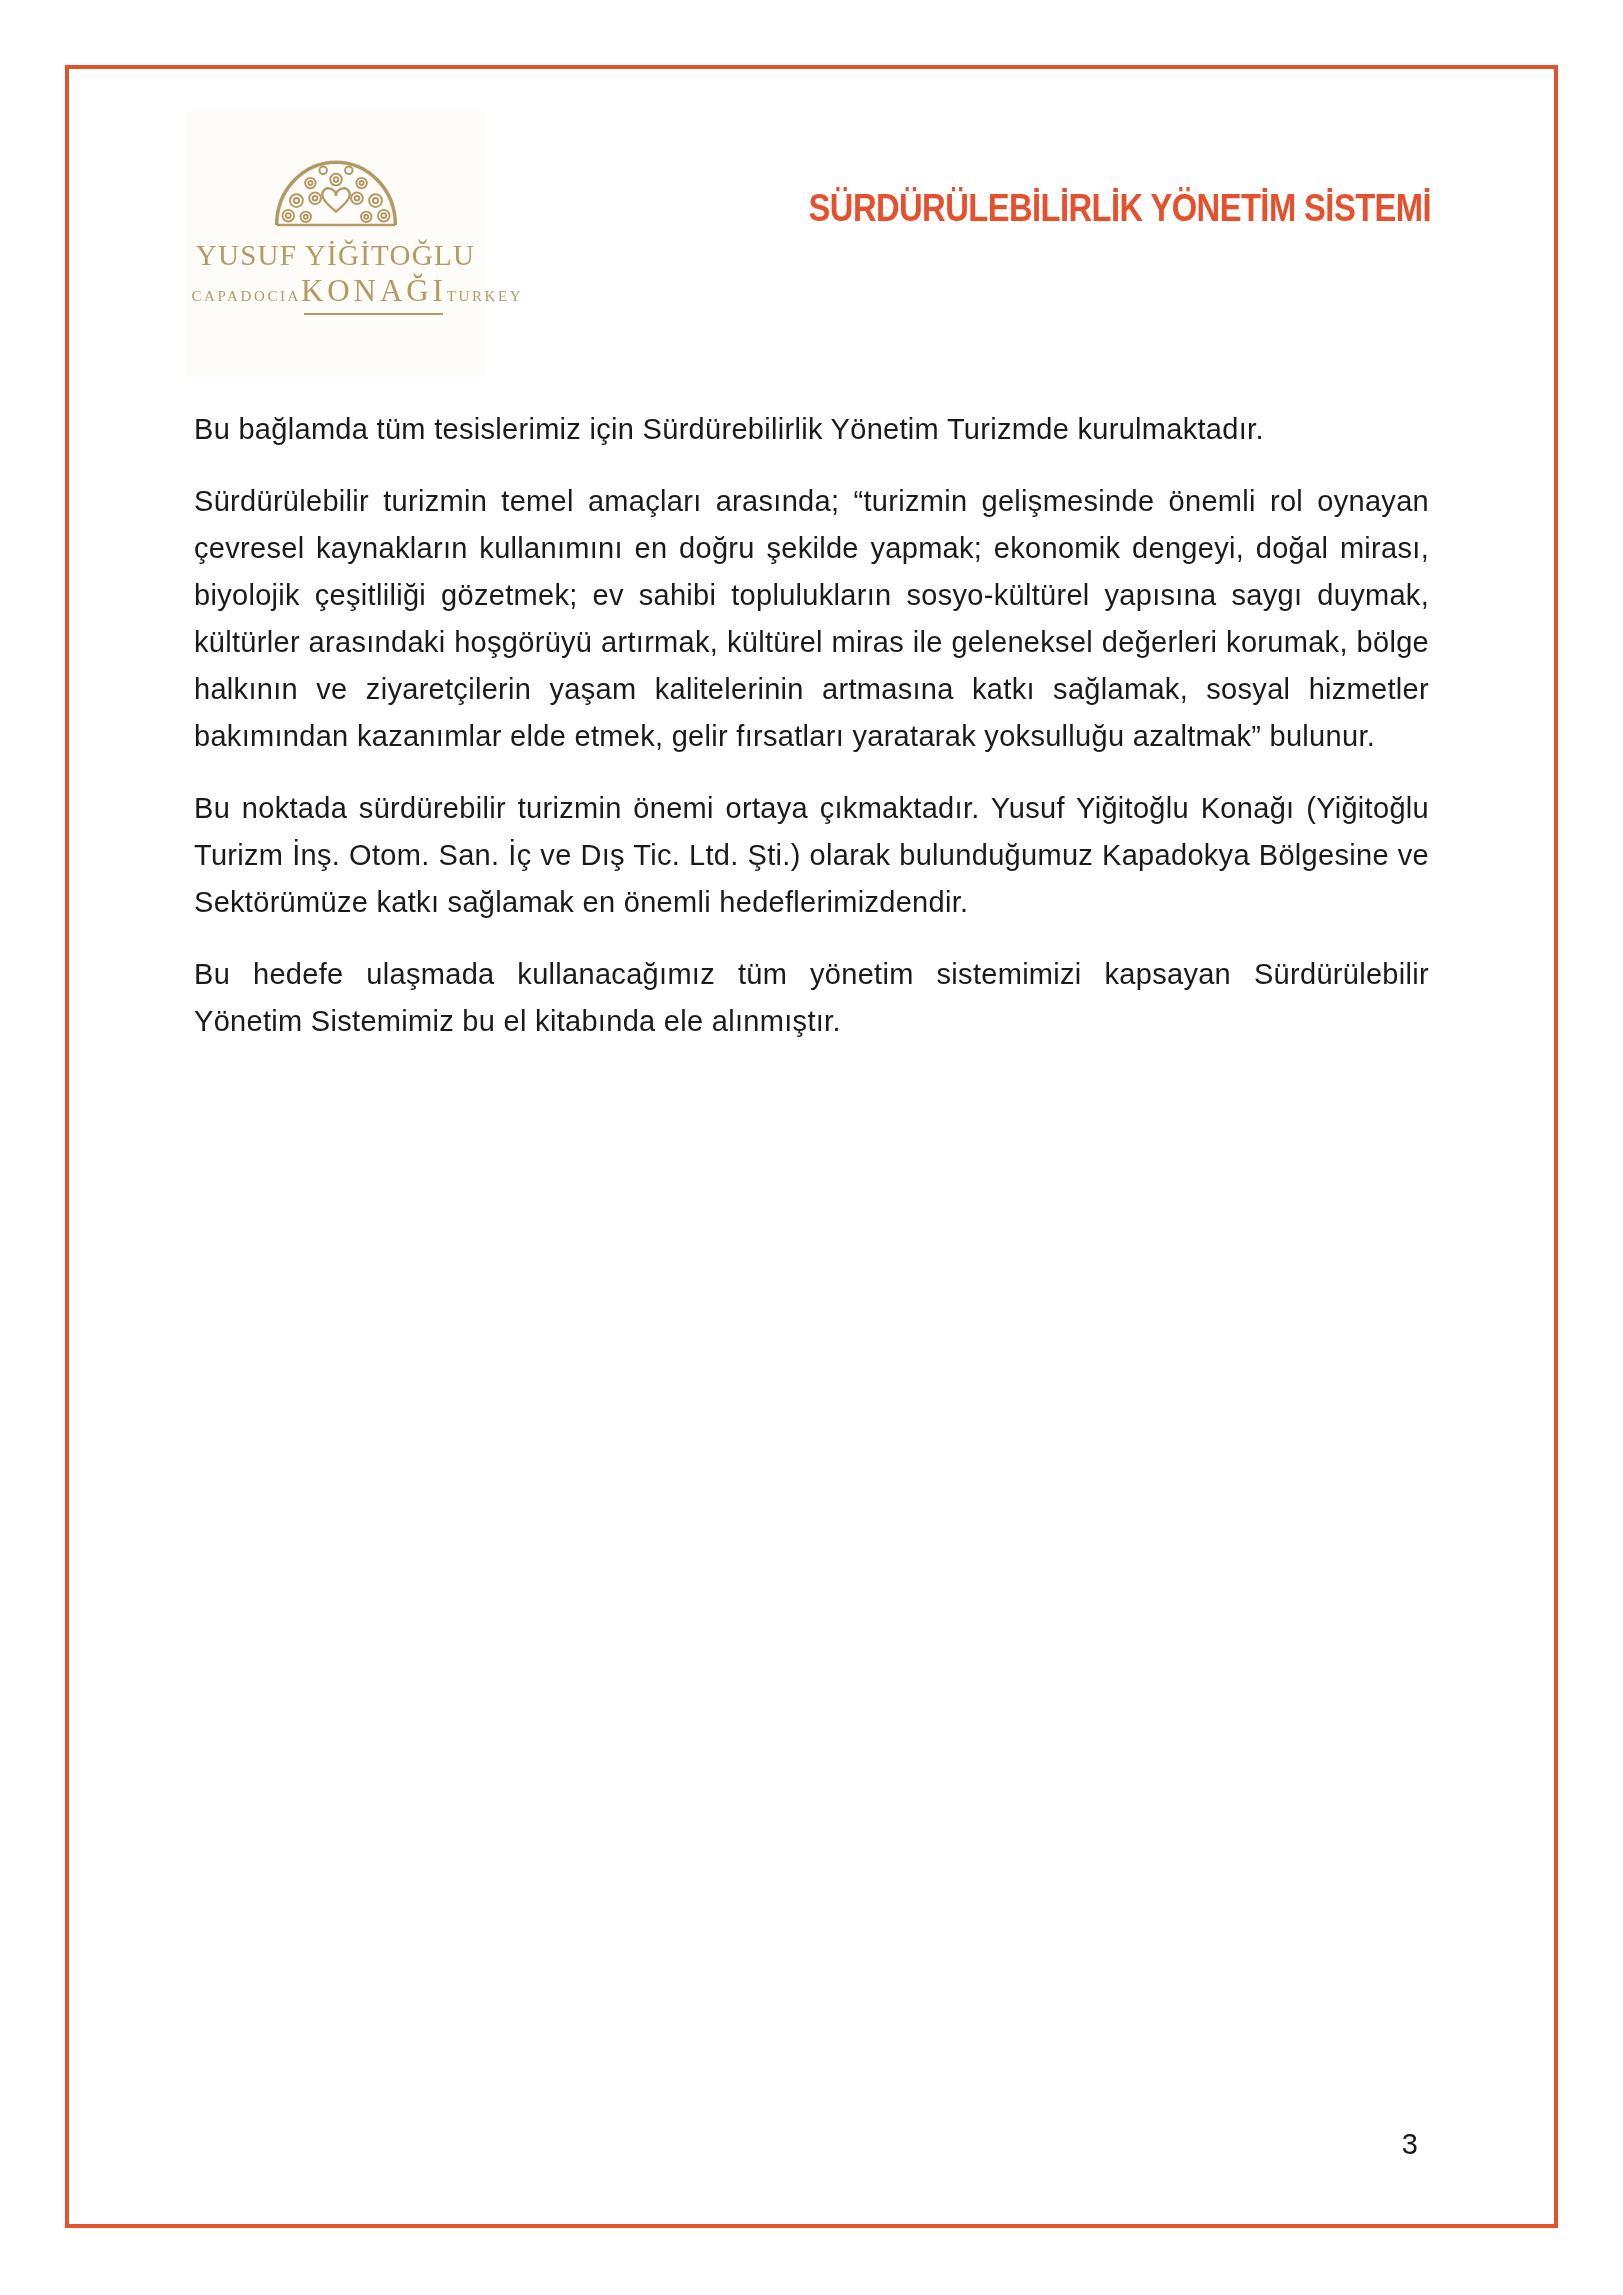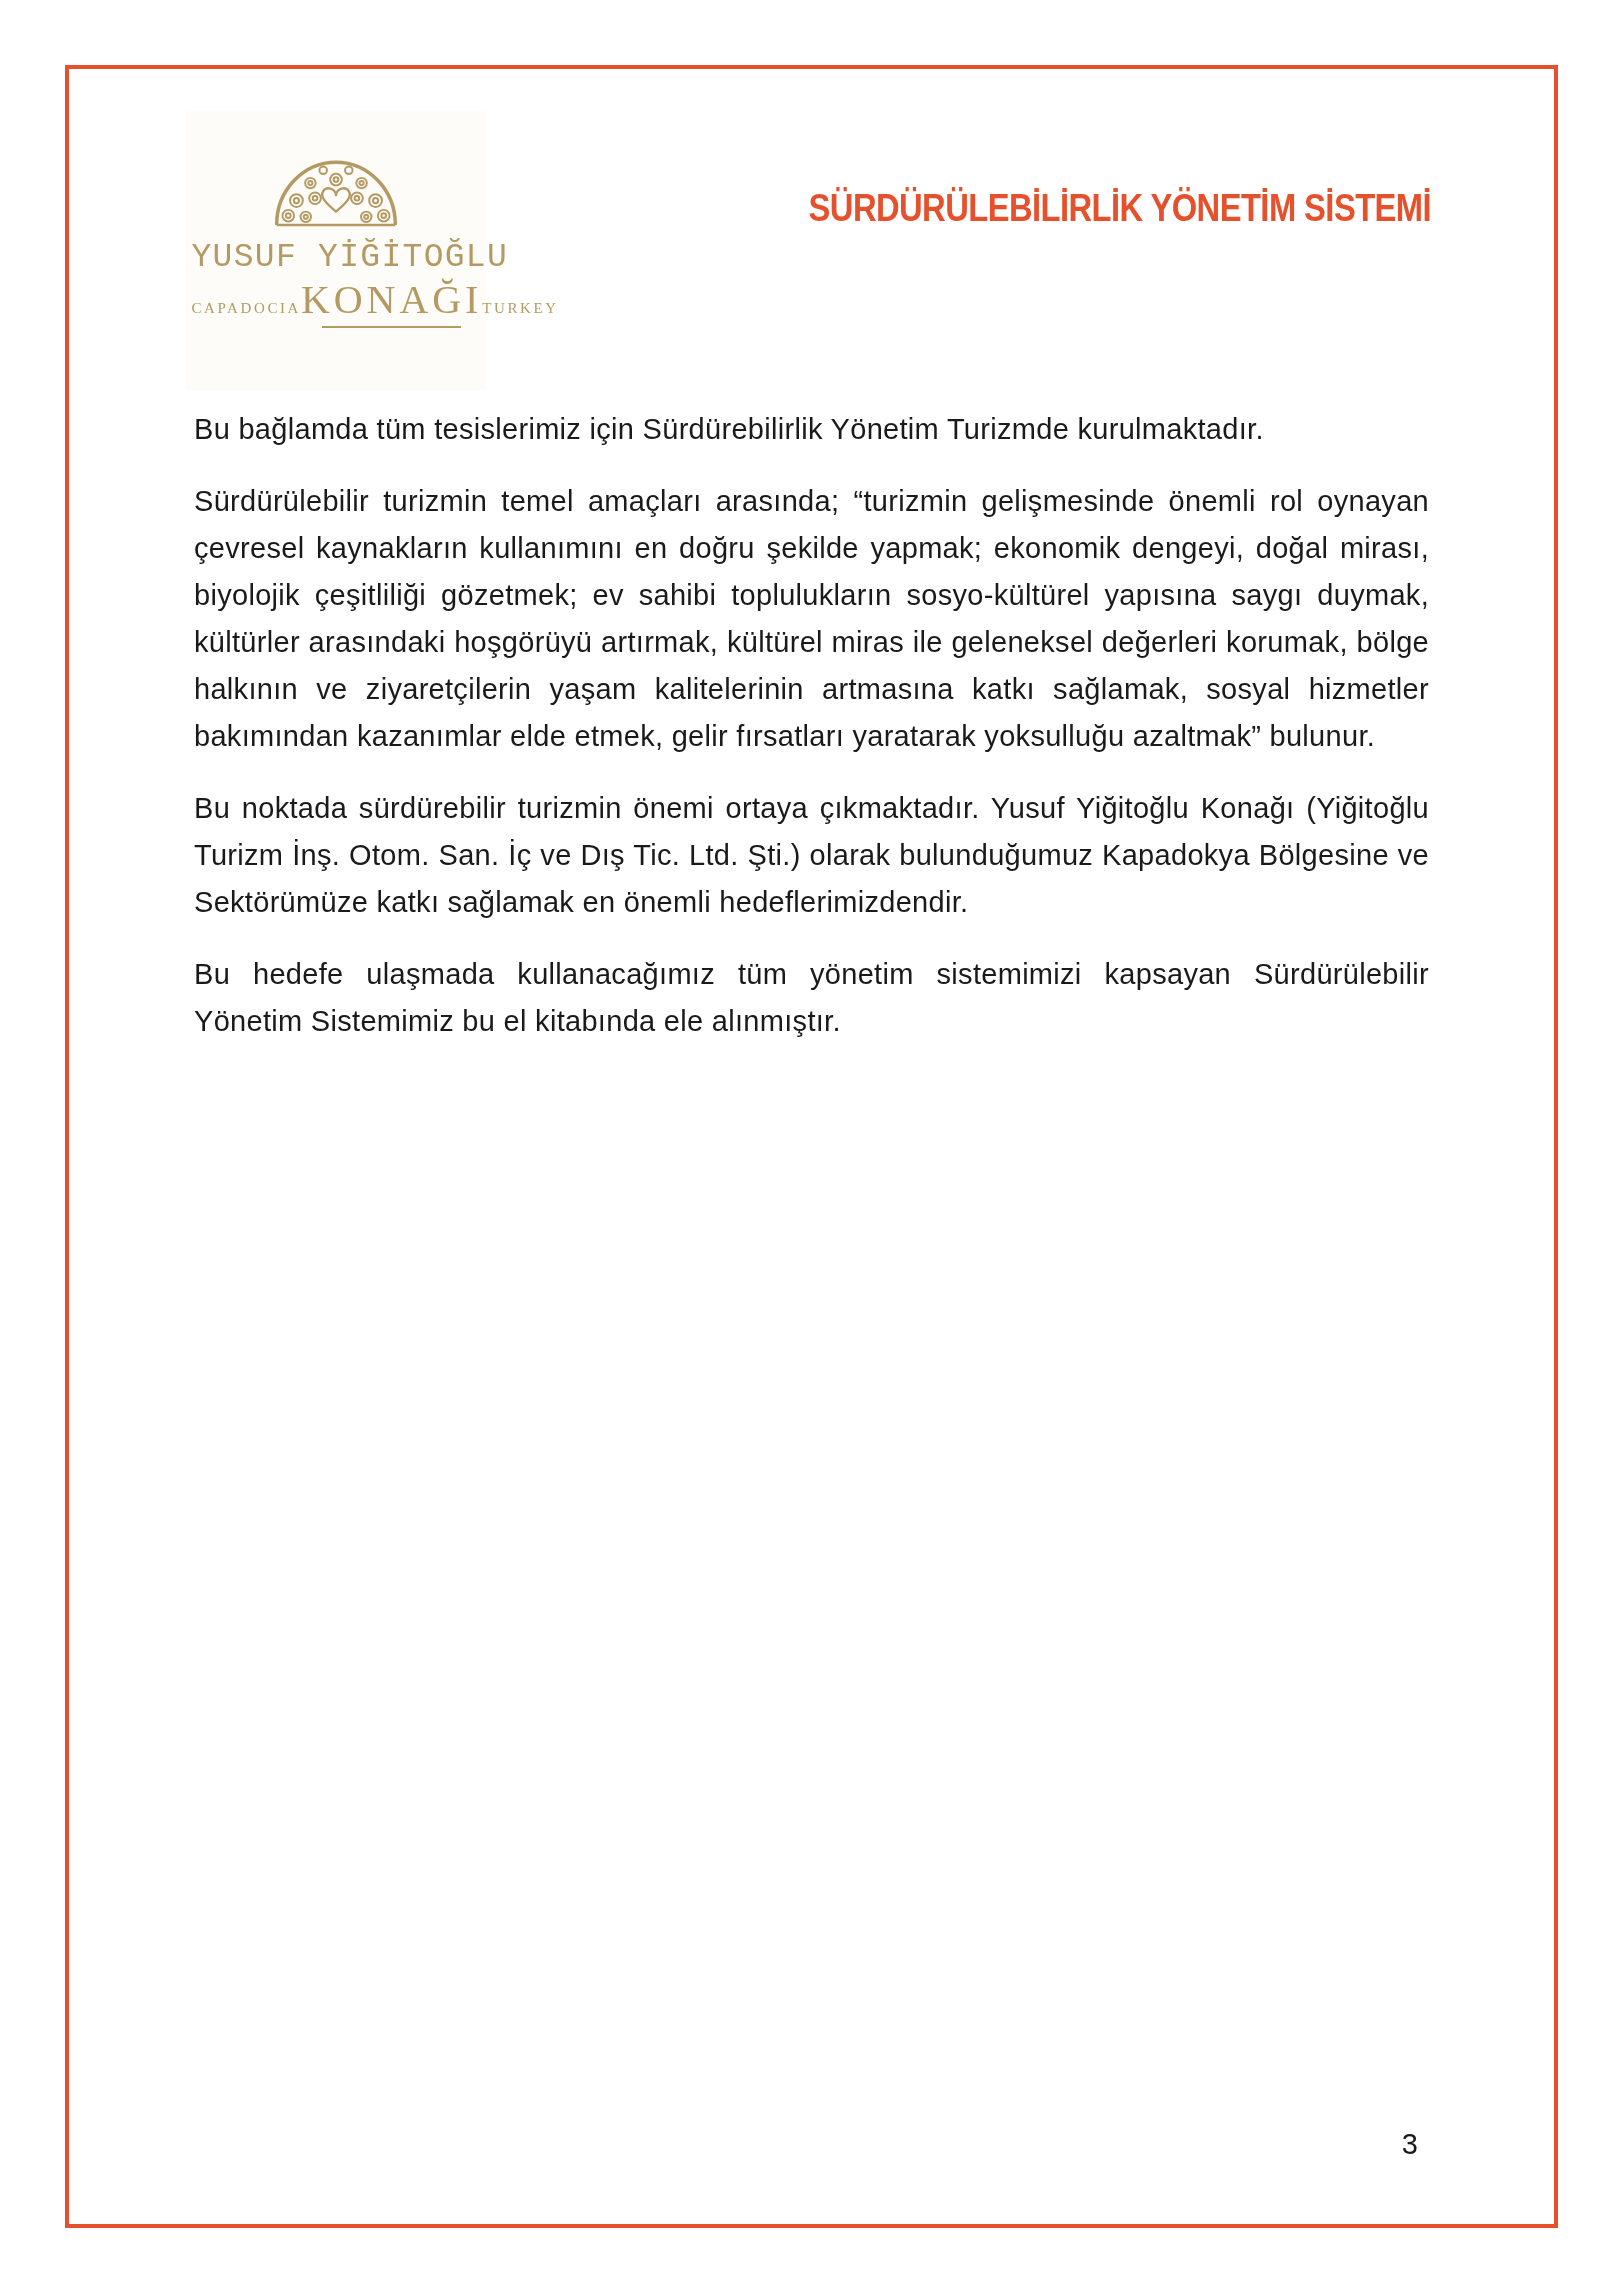--- a/index.html
+++ b/index.html
@@ -31,22 +31,22 @@
   .logo-block{
     position:absolute;
     left:185px; top:111px;
     width:301px;
     padding:46px 6.5px 62px;
     background:#fdfcf8;
     text-align:center;
   }
   .logo-arch{ display:block; margin:0 auto 10.5px; }
   .logo-name{
-    font-family:Liberation Mono, monospace;
-    font-size:33px;
+    font-family:Liberation Serif, serif;
+    font-size:29px;
     letter-spacing:1.3px;
     color:var(--gold);
     white-space:nowrap;
     line-height:1.1;
   }
   .logo-row{
     display:flex;
     align-items:baseline;
     justify-content:space-between;
     margin-top:3.9px;
@@ -57,21 +57,21 @@
     letter-spacing:2.6px;
     color:var(--gold);
     white-space:nowrap;
   }
   .logo-center{
     display:inline-block;
     text-align:center;
   }
   .logo-word{
     font-family:"Liberation Serif", serif;
-    font-size:40px;
+    font-size:31px;
     letter-spacing:3.9px;
     color:var(--gold);
     white-space:nowrap;
     line-height:1.0;
     margin-top:40px;
   }
   .logo-underline{
     display:block;
     height:2px;
     width:139px;

